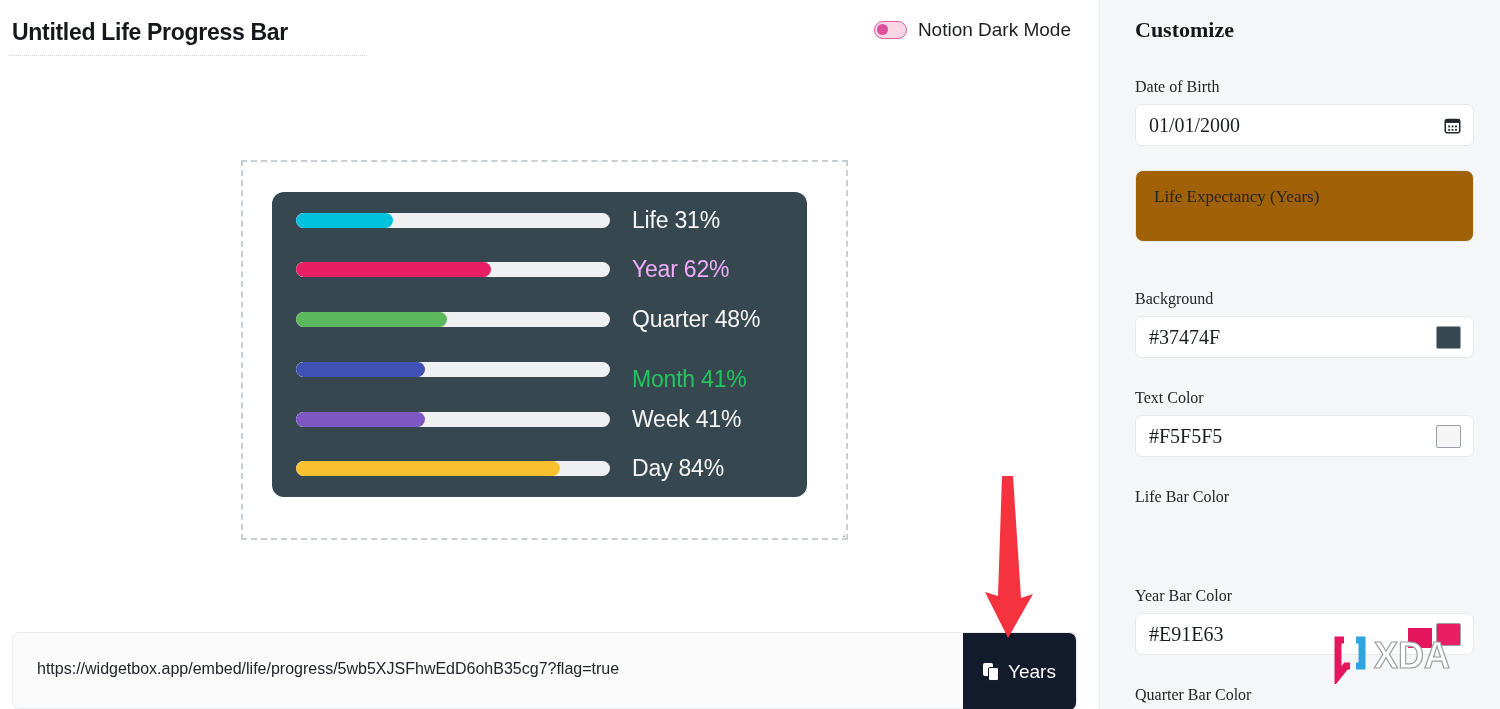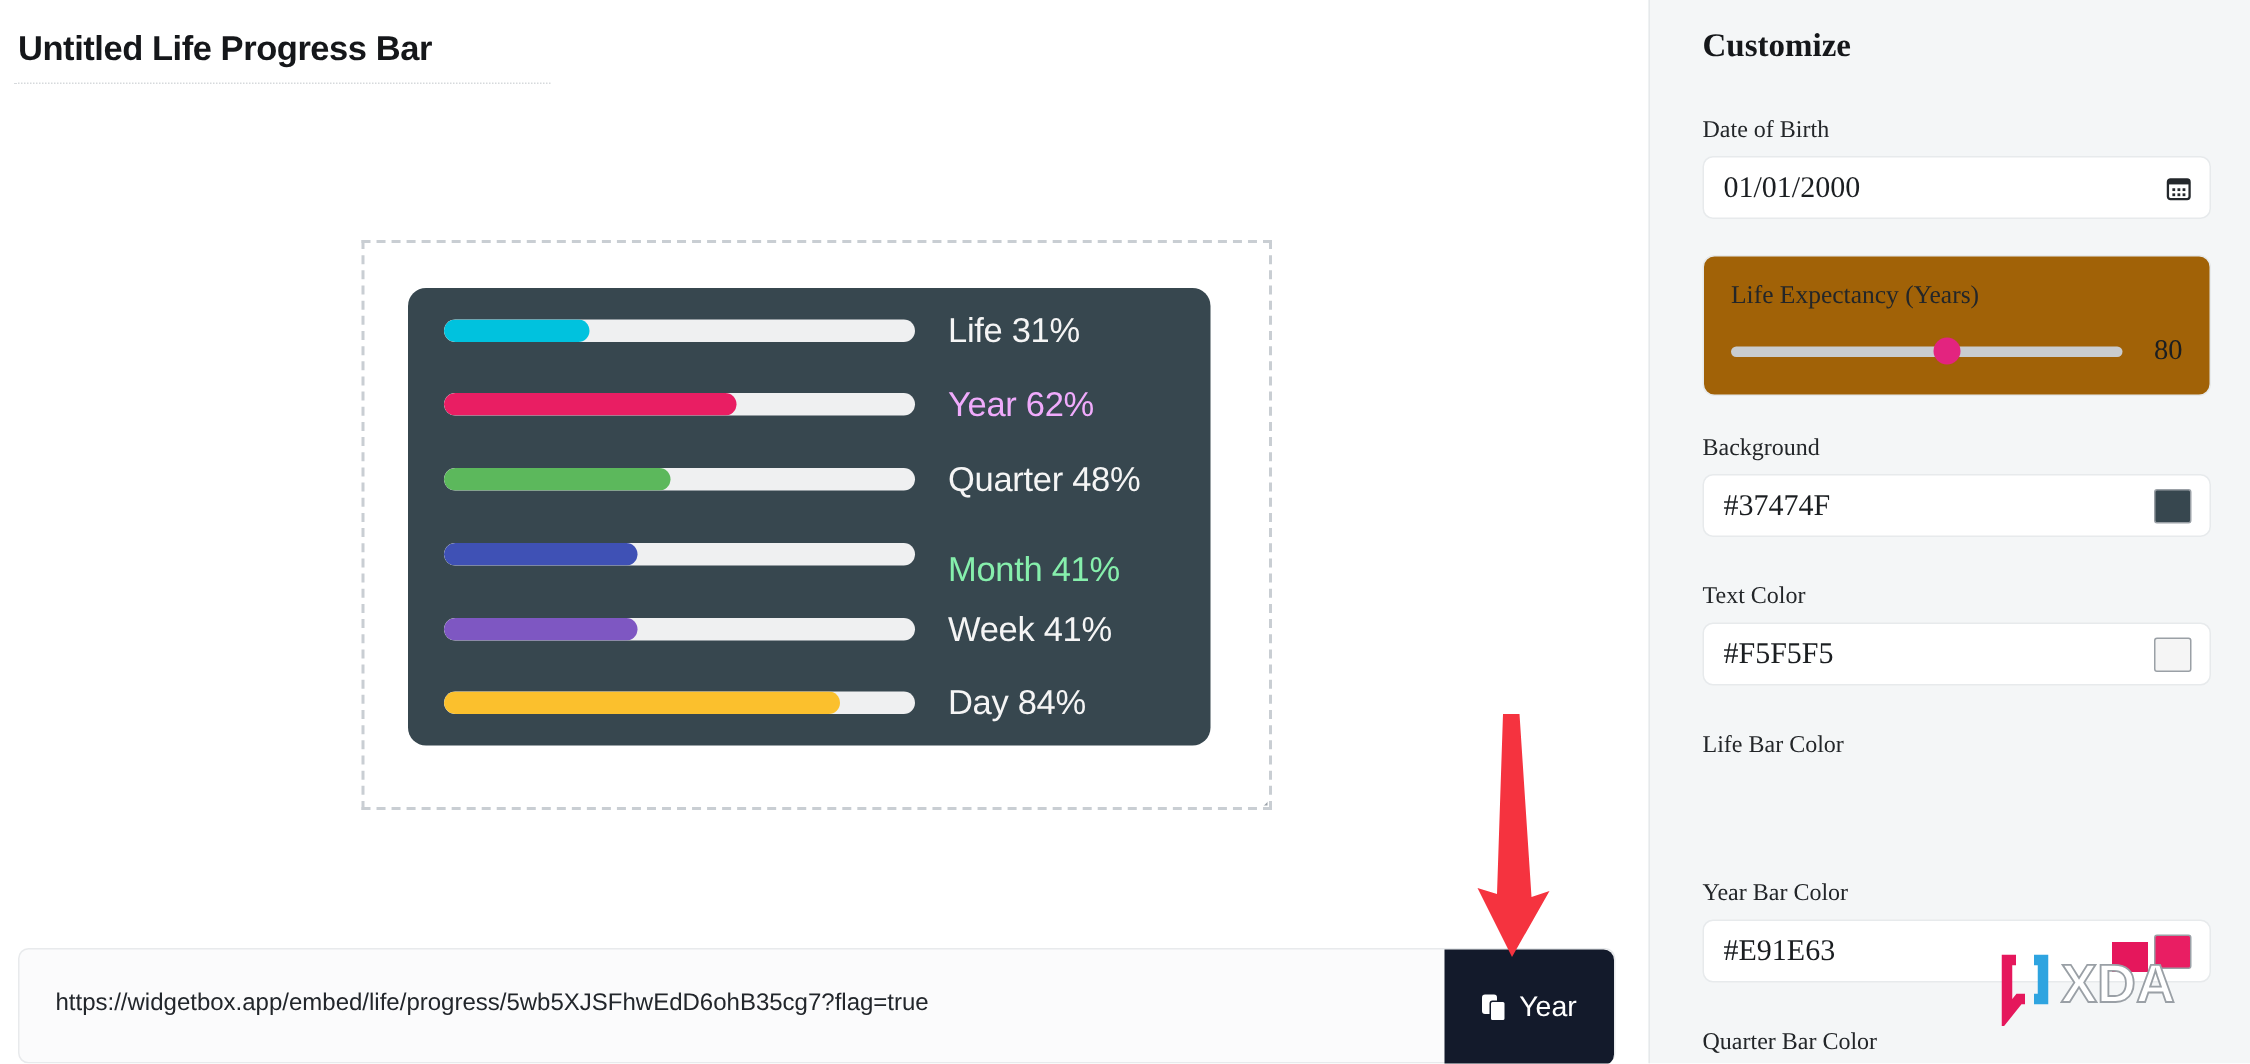--- a/index.html
+++ b/index.html
@@ -190,20 +190,26 @@
 </head>
 <body>
 
 <div class="app">
 
   <div class="main">
 
     <div class="page-title">Untitled Life Progress Bar</div>
     <div class="title-underline"></div>
 
+    <div class="darkmode-wrap">
+      <div class="toggle">
+        <div class="knob"></div>
+      </div>
+      <span class="darkmode-label">Notion Dark Mode</span>
+    </div>
 
     <div class="resizable-frame">
       <div class="widget-card" id="widget-card" style="background: rgb(55, 71, 79);">
           <div class="bar-row">
             <div class="bar-track" style="background: rgb(239, 240, 241);">
               <div class="bar-fill" style="width: 31%; background: rgb(0, 194, 222);"></div>
             </div>
             <div class="bar-label" style="color: rgb(245, 245, 245);">Life 31%</div>
           </div>
           <div class="bar-row">
@@ -215,21 +221,21 @@
           <div class="bar-row">
             <div class="bar-track" style="background: rgb(239, 240, 241);">
               <div class="bar-fill" style="width: 48%; background: rgb(92, 184, 92);"></div>
             </div>
             <div class="bar-label" style="color: rgb(245, 245, 245);">Quarter 48%</div>
           </div>
           <div class="bar-row">
             <div class="bar-track" style="background: rgb(239, 240, 241);">
               <div class="bar-fill" style="width: 41%; background: rgb(63, 81, 181);"></div>
             </div>
-            <div class="bar-label" style="color: #86efac; margin-top: 20px;">Month 41%</div>
+            <div class="bar-label" style="color: #22c55e; margin-top: 20px;">Month 41%</div>
           </div>
           <div class="bar-row">
             <div class="bar-track" style="background: rgb(239, 240, 241);">
               <div class="bar-fill" style="width: 41%; background: rgb(126, 87, 194);"></div>
             </div>
             <div class="bar-label" style="color: rgb(245, 245, 245);">Week 41%</div>
           </div>
           <div class="bar-row">
             <div class="bar-track" style="background: rgb(239, 240, 241);">
               <div class="bar-fill" style="width: 84%; background: rgb(251, 192, 45);"></div>
@@ -243,21 +249,21 @@
       </div>
     </div>
 
     <div class="embed-bar">
       <div class="embed-url">https://widgetbox.app/embed/life/progress/5wb5XJSFhwEdD6ohB35cg7?flag=true</div>
       <div class="copy-button">
         <span class="copy-icon">
           <span class="sheet-back"></span>
           <span class="sheet-front"></span>
         </span>
-        <span class="copy-label">Year</span>
+        <span class="copy-label">Years</span>
       </div>
     </div>
 
     <svg class="arrow-annotation" viewBox="0 0 80 175">
       <polygon id="arrow-poly" points="37,6 48,6 56,128 68,124 43,168 20,122 33,126" fill="#F5333F"></polygon>
     </svg>
 
   </div>
 
   <div class="sidebar">
@@ -277,26 +283,20 @@
           <rect x="5" y="14" width="2.2" height="2.2" fill="#24282c"></rect>
           <rect x="9" y="14" width="2.2" height="2.2" fill="#24282c"></rect>
           <rect x="13" y="14" width="2.2" height="2.2" fill="#24282c"></rect>
         </svg>
       </div>
     </div>
 
     <div class="field-group" style="top:170px;">
       <div class="slider-card">
         <label class="slider-card-label">Life Expectancy (Years)</label>
-        <div class="slider-row">
-          <div class="slider-track" style="background: rgb(201, 204, 207);">
-            <div class="slider-knob" id="le-knob" style="left: 55%; background: rgb(227, 36, 127);"></div>
-          </div>
-          <span class="slider-value">80</span>
-        </div>
       </div>
     </div>
 
     <div id="color-fields">
         <div class="field-group" style="top: 290px;">
           <label class="field-label">Background</label>
           <div class="field-box">
             <span class="field-value">#37474F</span>
             <span class="swatch" style="background: rgb(55, 71, 79);"></span>
           </div>

